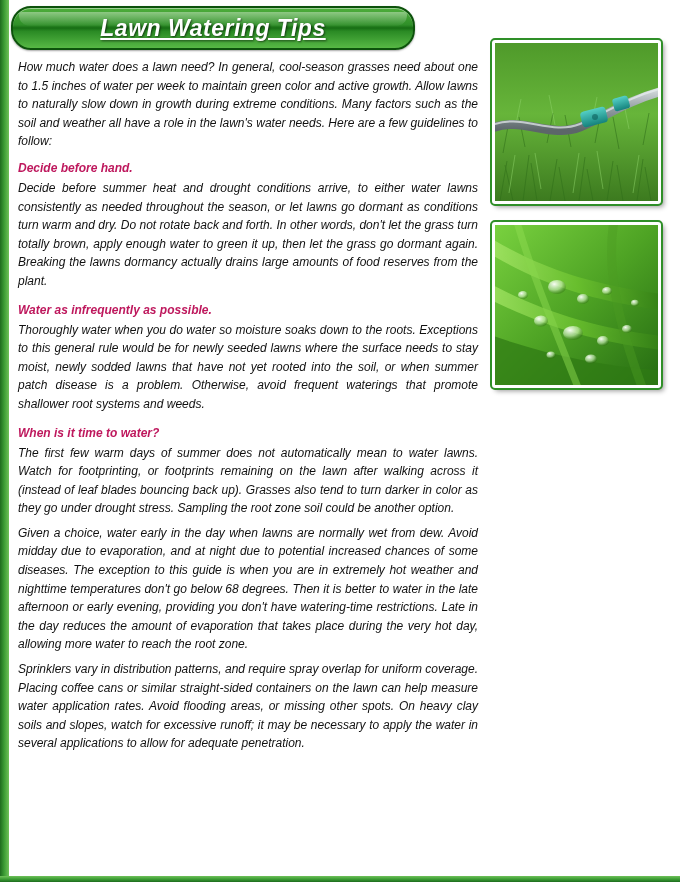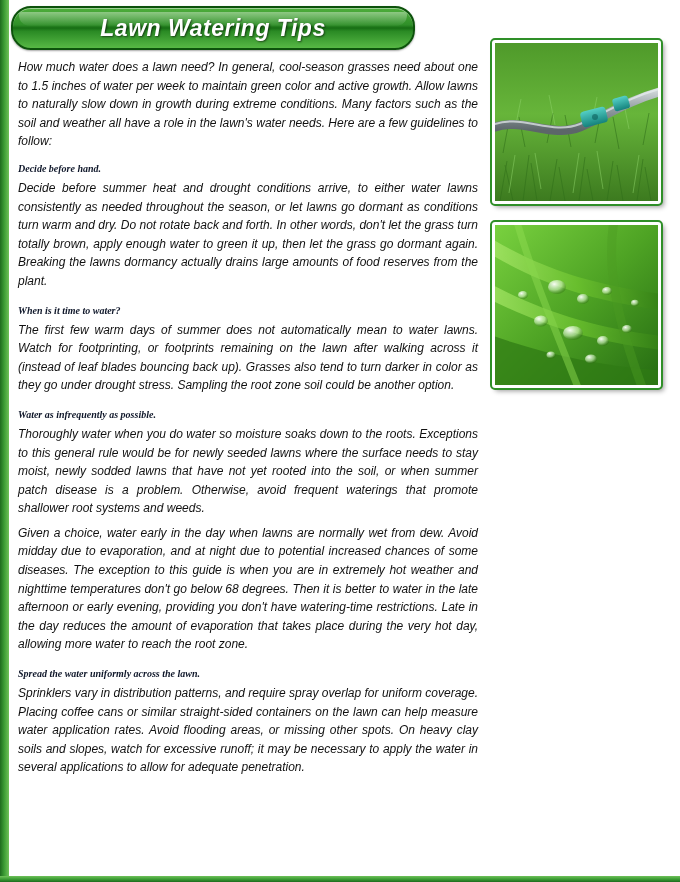--- a/index.html
+++ b/index.html
@@ -60,45 +60,46 @@
   }
   .title-text {
     position: relative;
     color: #ffffff;
     font-size: 23px;
     font-weight: bold;
     font-style: italic;
     letter-spacing: 0.5px;
     text-shadow: 1px 1px 2px rgba(0,0,0,0.55);
     font-family: "Liberation Sans", sans-serif;
+    text-decoration: underline;
   }
 
   
   .content {
     position: absolute;
     left: 18px;
     top: 58px;
     width: 460px;
   }
   .para {
     font-family: "Liberation Sans", sans-serif;
     font-style: italic;
     font-size: 12px;
     line-height: 18.6px;
     color: #111111;
     margin: 0 0 6px 0;
     text-align: justify;
   }
   .section-head {
-    font-family: Liberation Serif, serif;
+    font-family: Liberation Sans, sans-serif;
     font-style: italic;
     font-weight: bold;
-    font-size: 10px;
+    font-size: 12px;
     line-height: 19px;
-    color: #0f172a;
+    color: #be185d;
     margin: 10px 0 1px 0;
   }
   .section-head.first {
     margin-top: 8px;
   }
   .block {
     margin-bottom: 2px;
   }
 
   
@@ -142,35 +143,34 @@
 <div class="content">
 
   <p class="para">How much water does a lawn need? In general, cool-season grasses need about one to 1.5 inches of water per week to maintain green color and active growth. Allow lawns to naturally slow down in growth during extreme conditions. Many factors such as the soil and weather all have a role in the lawn's water needs. Here are a few guidelines to follow:</p>
 
   <div class="block">
     <div class="section-head first">Decide before hand.</div>
     <p class="para">Decide before summer heat and drought conditions arrive, to either water lawns consistently as needed throughout the season, or let lawns go dormant as conditions turn warm and dry. Do not rotate back and forth. In other words, don't let the grass turn totally brown, apply enough water to green it up, then let the grass go dormant again. Breaking the lawns dormancy actually drains large amounts of food reserves from the plant.</p>
   </div>
 
   <div class="block">
+    <div class="section-head">Water as infrequently as possible.</div>
+    <p class="para">Thoroughly water when you do water so moisture soaks down to the roots. Exceptions to this general rule would be for newly seeded lawns where the surface needs to stay moist, newly sodded lawns that have not yet rooted into the soil, or when summer patch disease is a problem. Otherwise, avoid frequent waterings that promote shallower root systems and weeds.</p>
+  </div>
+
+  <div class="block">
     <div class="section-head">When is it time to water?</div>
     <p class="para">The first few warm days of summer does not automatically mean to water lawns. Watch for footprinting, or footprints remaining on the lawn after walking across it (instead of leaf blades bouncing back up). Grasses also tend to turn darker in color as they go under drought stress. Sampling the root zone soil could be another option.</p>
   </div>
 
   <div class="block">
-    <div class="section-head">Water as infrequently as possible.</div>
-    <p class="para">Thoroughly water when you do water so moisture soaks down to the roots. Exceptions to this general rule would be for newly seeded lawns where the surface needs to stay moist, newly sodded lawns that have not yet rooted into the soil, or when summer patch disease is a problem. Otherwise, avoid frequent waterings that promote shallower root systems and weeds.</p>
-  </div>
-
-  <div class="block">
     <p class="para">Given a choice, water early in the day when lawns are normally wet from dew. Avoid midday due to evaporation, and at night due to potential increased chances of some diseases. The exception to this guide is when you are in extremely hot weather and nighttime temperatures don't go below 68 degrees. Then it is better to water in the late afternoon or early evening, providing you don't have watering-time restrictions. Late in the day reduces the amount of evaporation that takes place during the very hot day, allowing more water to reach the root zone.</p>
   </div>
 
   <div class="block">
-    <div class="section-head">Spread the water uniformly across the lawn.</div>
     <p class="para">Sprinklers vary in distribution patterns, and require spray overlap for uniform coverage. Placing coffee cans or similar straight-sided containers on the lawn can help measure water application rates. Avoid flooding areas, or missing other spots. On heavy clay soils and slopes, watch for excessive runoff; it may be necessary to apply the water in several applications to allow for adequate penetration.</p>
   </div>
 
 </div>
 
 <div class="photo photo-1">
   <svg class="photo-img" viewBox="0 0 163 158" preserveAspectRatio="none">
     <defs>
       <linearGradient id="grassGrad1" x1="0" y1="0" x2="0" y2="1">
         <stop offset="0%" stop-color="#4f9a2a"></stop>

